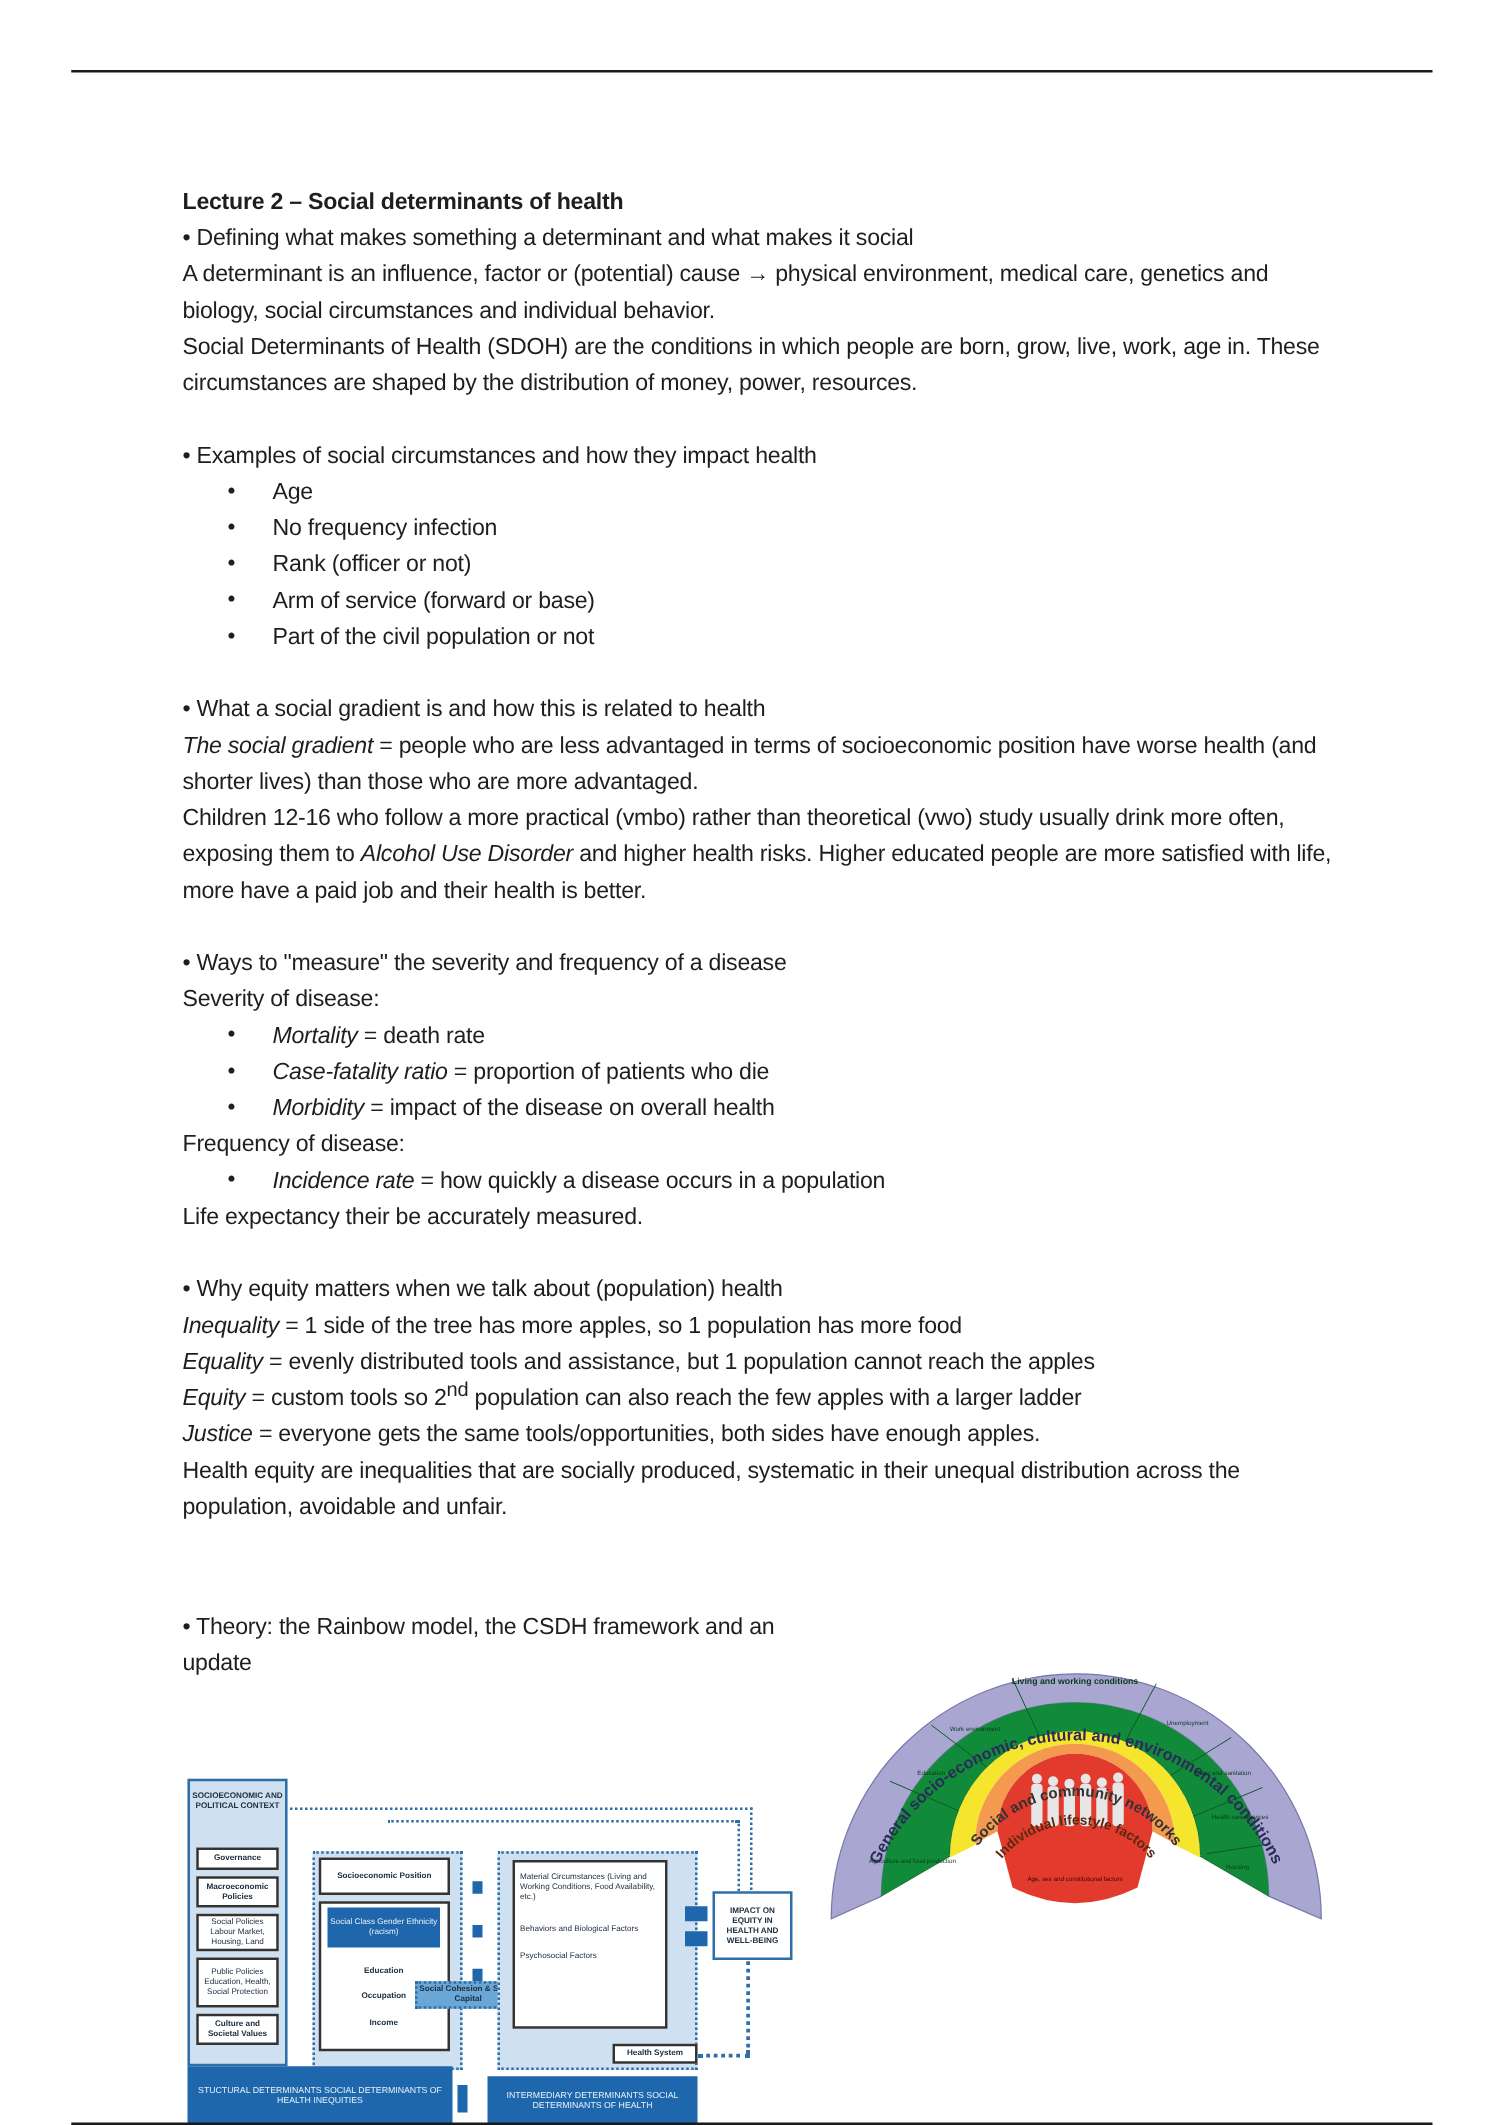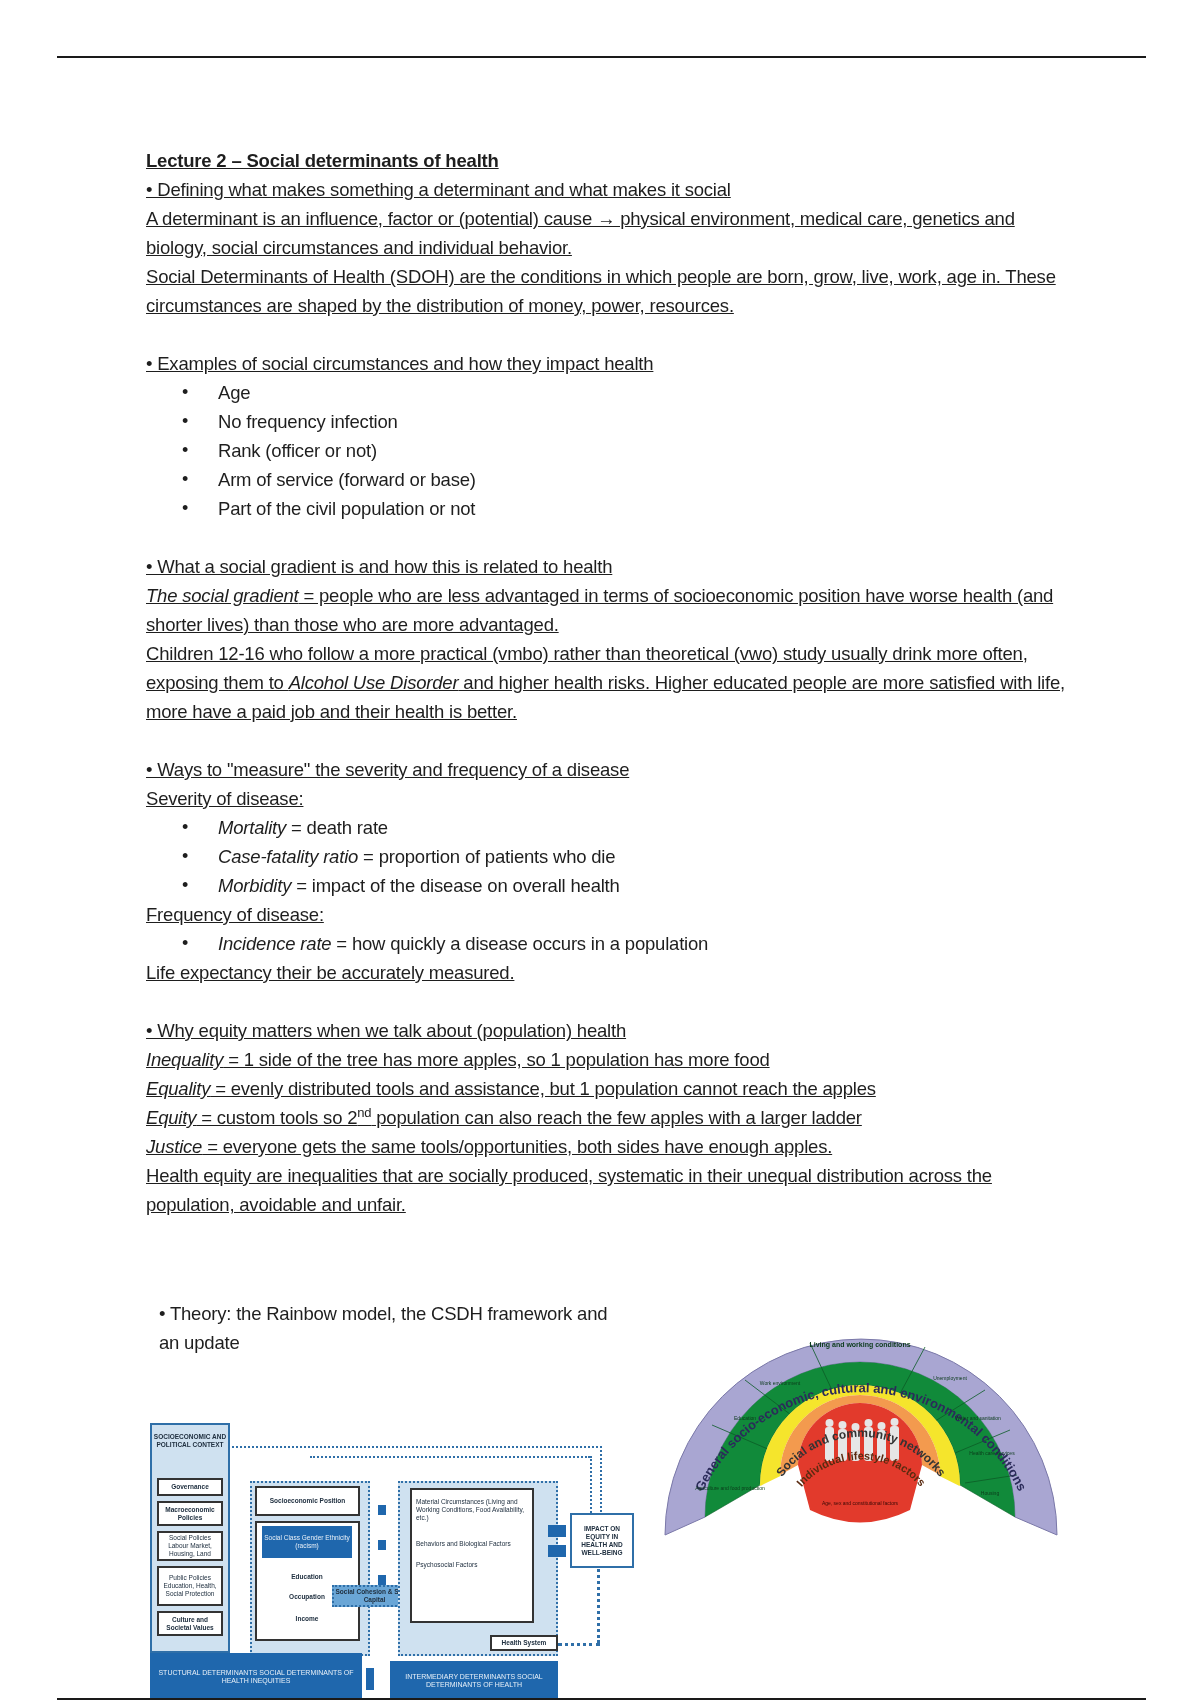--- a/index.html
+++ b/index.html
@@ -2,28 +2,28 @@
 <html><head>
 <meta charset="utf-8">
 <style>
   html, body { margin: 0; padding: 0; background: #ffffff; }
   body { width: 1200px; height: 1700px; position: relative; overflow: hidden;
          font-family: "Liberation Sans", "DejaVu Sans", sans-serif; color: #1e1e1e; }
   .rule-top { position: absolute; left: 57px; top: 56px; width: 1089px; height: 2px; background: #1a1a1a; }
   .rule-bottom { position: absolute; left: 57px; top: 1698px; width: 1089px; height: 2px; background: #1a1a1a; }
 
   .doc { position: absolute; left: 146px; top: 146px; width: 930px; font-size: 18.5px; line-height: 29px; letter-spacing: -0.2px; }
-  .doc p { margin: 0; text-decoration: underline; }
+  .doc p { margin: 0; }
   .title { font-weight: bold; }
   .gap { height: 29px; }
   ul.sub { list-style: none; margin: 0; padding: 0; }
   ul.sub li { position: relative; padding-left: 72px; }
   ul.sub li::before { content: "\2022"; position: absolute; left: 36px; top: 0; font-size: 18px; }
   em { font-style: italic; }
-  sup { font-size: 13px; line-height: 0; vertical-align: 7px; }
+  sup { font-size: 16px; line-height: 0; vertical-align: 7px; }
 
   .theory { position: absolute; left: 146px; top: 1286px; width: 480px; font-size: 18.5px; line-height: 29px; letter-spacing: -0.2px; }
 
   
   .csdh { position: absolute; left: 150px; top: 1413px; width: 490px; height: 287px; }
   .csdh .box { position: absolute; box-sizing: border-box; font-size: 6.5px; font-weight: bold; text-align: center; line-height: 8px; color: #203040; display: flex; align-items: center; justify-content: center; }
   .lightblue { background: #cfe1f0; border: 2px solid #2f6fa8; }
   .white { background: #ffffff; border: 2px solid #333; }
   .dark { background: #1f67ad; color: #e8f0f8 !important; }
   .dotted { border: 2px dotted #2f6fa8; }
@@ -75,21 +75,21 @@
 
   <p>• Why equity matters when we talk about (population) health</p>
   <p><em>Inequality</em><span> = 1 side of the tree has more apples, so 1 population has more food</span></p>
   <p><em>Equality</em><span> = evenly distributed tools and assistance, but 1 population cannot reach the apples</span></p>
   <p><em>Equity</em><span> = custom tools so 2</span><sup>nd</sup><span> population can also reach the few apples with a larger ladder</span></p>
   <p><em>Justice</em><span> = everyone gets the same tools/opportunities, both sides have enough apples.</span></p>
   <p>Health equity are inequalities that are socially produced, systematic in their unequal distribution across the population, avoidable and unfair.</p>
 </div>
 
 <div class="theory">
-  <p style="margin:13px">• Theory: the Rainbow model, the CSDH framework and an update</p>
+  <p style="margin:0">• Theory: the Rainbow model, the CSDH framework and an update</p>
 </div>
 
 <div class="csdh">
 
   <div class="box lightblue" style="left:0;top:10px;width:80px;height:230px;align-items:flex-start;padding-top:8px;">
       <span>SOCIOECONOMIC AND POLITICAL CONTEXT</span>
     </div>
   <div class="box white" style="left:7px;top:65px;width:66px;height:18px;">Governance</div>
   <div class="box white" style="left:7px;top:88px;width:66px;height:25px;">Macroeconomic Policies</div>
   <div class="box white" style="left:7px;top:118px;width:66px;height:30px;font-weight:normal;">Social Policies Labour Market, Housing, Land</div>

